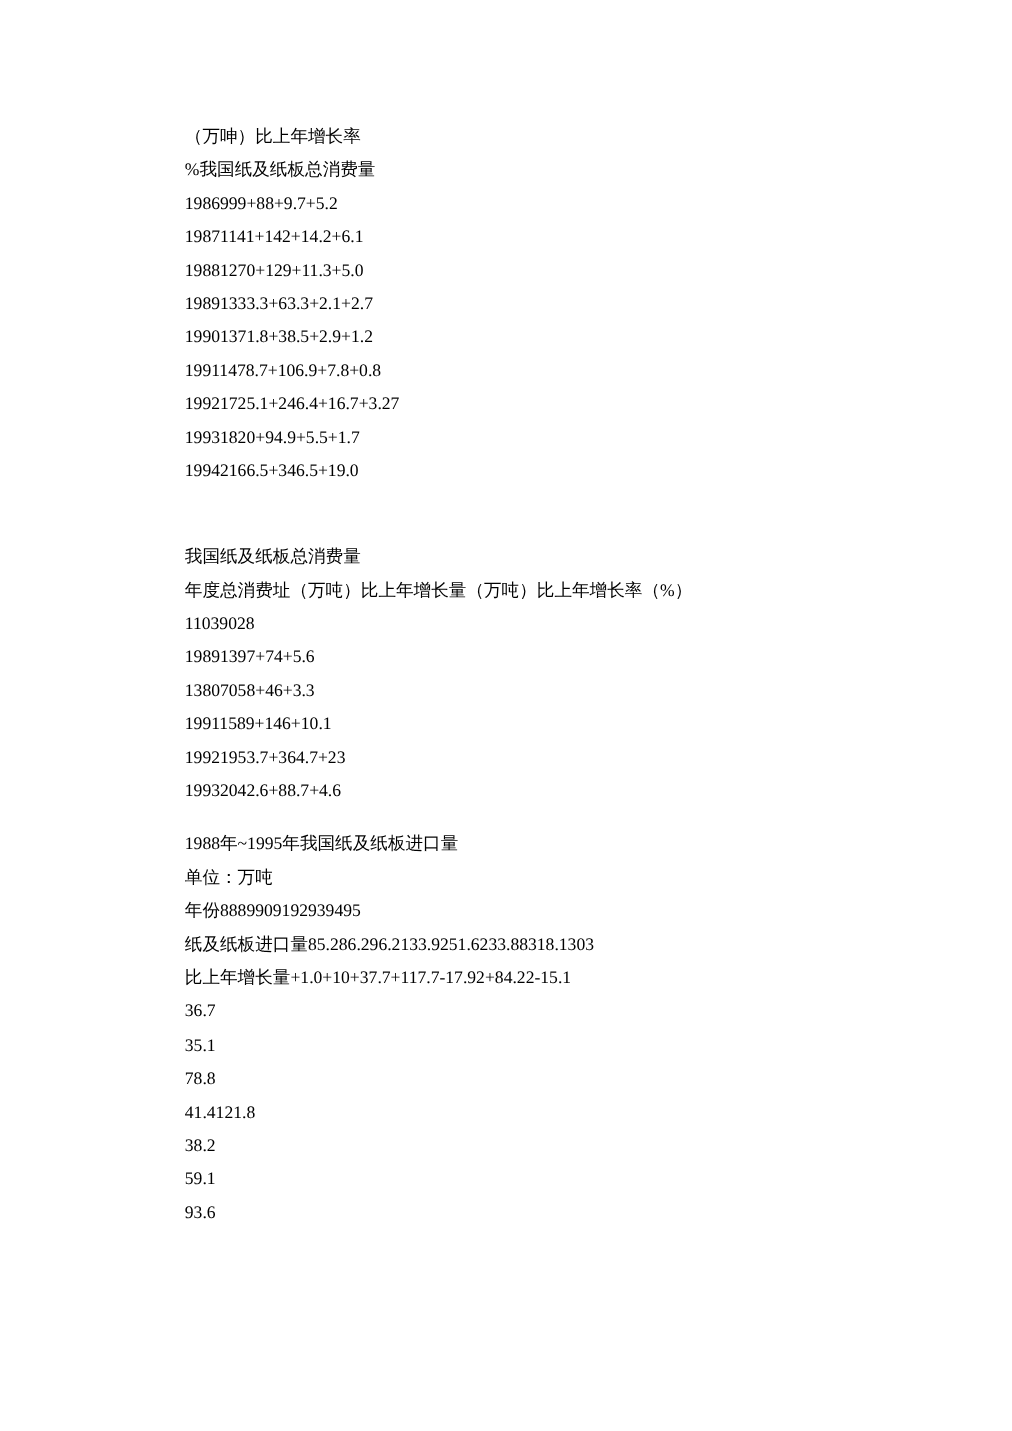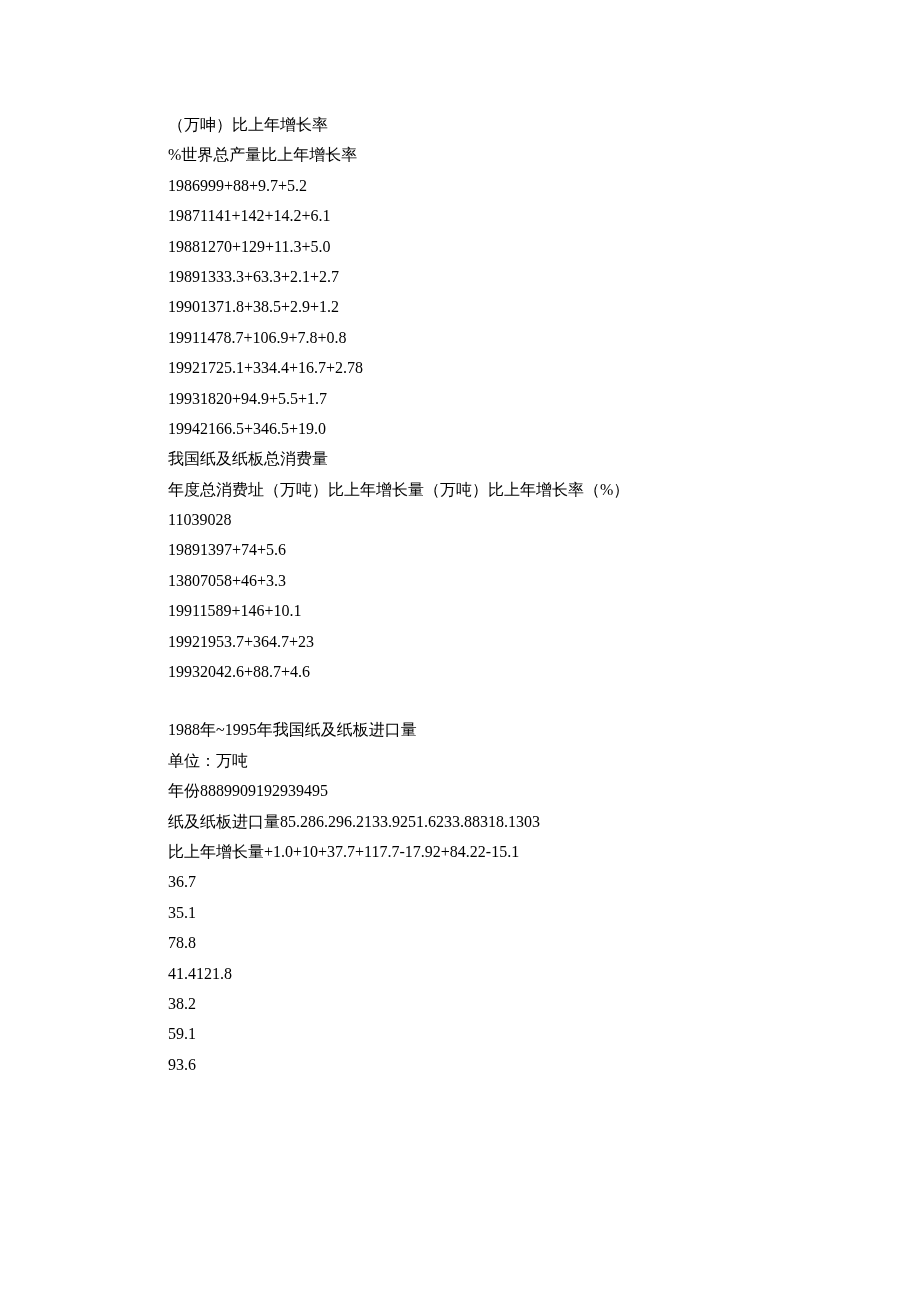--- a/index.html
+++ b/index.html
@@ -13,37 +13,38 @@
     font-size: 16px;
     color: #000000;
     line-height: 1.9;
     padding: 110px 0 40px 168px;
     box-sizing: border-box;
   }
   .line {
     white-space: nowrap;
   }
   .gap-mid {
+    margin-top: 48px;
   }
   .gap-small {
-    margin-top: 28px;
+    margin-top: 18px;
   }
 </style>
 </head>
 <body>
 
 <div class="line">（万呻）比上年增长率</div>
-<div class="line">%世界总产量比上年增长率</div>
+<div class="line">%我国纸及纸板总消费量</div>
 <div class="line">1986999+88+9.7+5.2</div>
 <div class="line">19871141+142+14.2+6.1</div>
 <div class="line">19881270+129+11.3+5.0</div>
 <div class="line">19891333.3+63.3+2.1+2.7</div>
 <div class="line">19901371.8+38.5+2.9+1.2</div>
 <div class="line">19911478.7+106.9+7.8+0.8</div>
-<div class="line">19921725.1+334.4+16.7+2.78</div>
+<div class="line">19921725.1+246.4+16.7+3.27</div>
 <div class="line">19931820+94.9+5.5+1.7</div>
 <div class="line">19942166.5+346.5+19.0</div>
 
 <div class="line gap-mid">我国纸及纸板总消费量</div>
 <div class="line">年度总消费址（万吨）比上年增长量（万吨）比上年增长率（%）</div>
 <div class="line">11039028</div>
 <div class="line">19891397+74+5.6</div>
 <div class="line">13807058+46+3.3</div>
 <div class="line">19911589+146+10.1</div>
 <div class="line">19921953.7+364.7+23</div>

